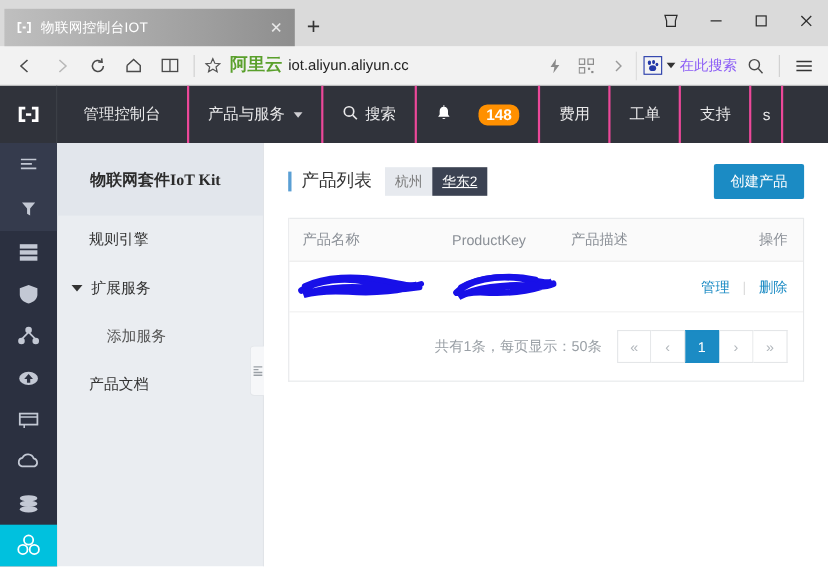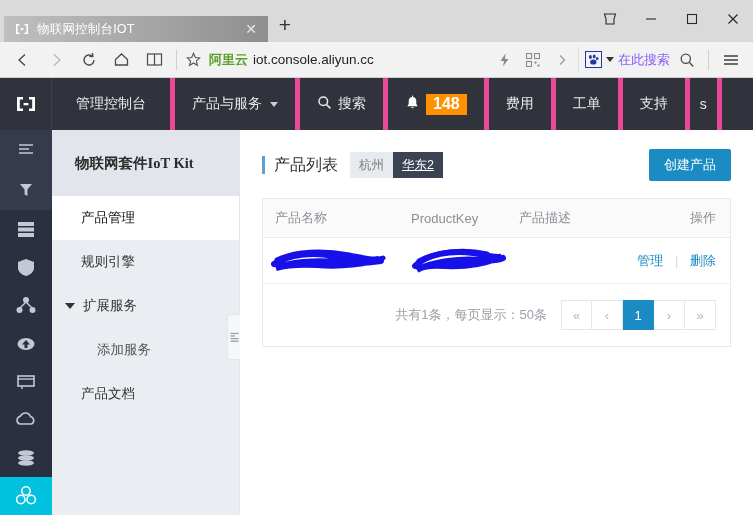--- a/index.html
+++ b/index.html
@@ -12,21 +12,21 @@
 
   
   .browser { width: 753px; height: 515px; position: relative; }
 
   .titlebar {
     height: 42px; background: #dadada; position: relative;
     display: flex; align-items: flex-end;
   }
   .tabstrip { display: flex; align-items: flex-end; height: 42px; padding-left: 4px; }
   .tab {
-    width: 264px; height: 26px;
+    width: 264px; height: 34px;
     background: linear-gradient(to right, #bfbfbf 0%, #9e9e9e 70%, #8e8e8e 100%);
     display: flex; align-items: center; padding: 0 8px 0 10px;
     position: relative; color: #fff;
   }
   .tab-favicon {
     width: 16px; height: 16px; flex: 0 0 16px; margin-right: 7px;
     display: flex; align-items: center; justify-content: center;
   }
   .tab-title {
     font-size: 12.5px; color: #ffffff; white-space: nowrap; overflow: hidden;
@@ -61,21 +61,21 @@
     width: 33px; height: 30px; display: flex; align-items: center;
     justify-content: center; color: #4a4a4a; cursor: pointer; flex: 0 0 33px;
   }
   .tb-btn.disabled { color: #b8b8b8; }
   .tb-sep { width: 1px; height: 20px; background: #cfcfcf; margin: 0 5px; flex: 0 0 1px; }
   .urlbar {
     flex: 1; height: 30px; display: flex; align-items: center; gap: 5px;
     min-width: 0; padding-right: 4px;
   }
   .url-star { width: 22px; flex: 0 0 22px; display: flex; justify-content: center; color: #555; }
-  .url-badge { color: #5aa02c; font-size: 13px; font-weight: 700; flex: 0 0 auto; }
+  .url-badge { color: #5aa02c; font-size: 16px; font-weight: 700; flex: 0 0 auto; }
   .url-text {
     font-size: 13.5px; color: #222; white-space: nowrap; overflow: hidden;
     flex: 1; min-width: 0;
   }
   .url-ico { width: 24px; flex: 0 0 24px; display: flex; justify-content: center; color: #8a8a8a; cursor: pointer; }
   .searchbox {
     display: flex; align-items: center; gap: 4px; flex: 0 0 auto; padding-left: 6px;
     border-left: 1px solid #dcdcdc; height: 26px;
   }
   .baidu-ico {
@@ -94,27 +94,27 @@
     height: 52px; background: #30333b; display: flex; align-items: stretch;
     color: #fff;
   }
   .nav-logo {
     width: 52px; flex: 0 0 52px; display: flex; align-items: center;
     justify-content: center; border-right: 1px solid #3e4149; cursor: pointer;
   }
   .nav-item {
     display: flex; align-items: center; justify-content: center; gap: 6px;
     padding: 0 17px; font-size: 14px; color: #e9e9ea; white-space: nowrap;
-    border-right: 5px solid #ec4899; cursor: pointer;
+    border-right: 2px solid #ec4899; cursor: pointer;
   }
   .nav-item.wide { padding: 0 24px; }
   .nav-caret { width: 0; height: 0; border-left: 4px solid transparent; border-right: 4px solid transparent; border-top: 5px solid #cfcfd3; margin-left: 2px; }
   .badge {
-    background: #ff9000; color: #fff; font-size: 16px; border-radius: 0;
-    padding: 2px 7px 3px; line-height: 1; font-weight: 600;
+    background: #ff9000; color: #fff; font-size: 14px; border-radius: 8px;
+    padding: 2px 7px 3px; line-height: 1; font-weight: 600; margin-left: 18px;
   }
   .nav-cut { padding: 0 10px; overflow: hidden; }
 
   .body-row { display: flex; height: 385px; }
 
   
   .rail {
     width: 52px; flex: 0 0 52px; background: #2b3040;
     display: flex; flex-direction: column; align-items: center;
   }
@@ -125,21 +125,21 @@
   }
   .rail-ico.sel { background: #00c1de; color: #fff; }
   .rail-spacer { flex: 1; }
 
   
   .submenu {
     width: 188px; flex: 0 0 188px; background: #eaedf1;
     border-right: 1px solid #e1e4e8; position: relative;
   }
   .submenu-title {
-    height: 66px; display: flex; align-items: center; padding-left: 23px;
+    height: 66px; display: flex; align-items: center; padding-left: 30px;
     font-size: 14.5px; font-weight: 700; color: #2b2b2b;
     font-family: "Liberation Serif", serif; background: #e2e6ec;
   }
   .menu-item {
     height: 44px; display: flex; align-items: center; padding-left: 29px;
     font-size: 13.5px; color: #333; cursor: pointer;
   }
   .menu-item.active { background: #ffffff; color: #111; }
   .menu-item.sub { padding-left: 45px; color: #555; }
   .menu-arrow {
@@ -284,21 +284,21 @@
     </div>
     <div class="tb-sep"></div>
 
     <div class="urlbar">
       <span class="url-star">
         <svg width="15" height="15" viewBox="0 0 15 15">
             <polygon points="7.5,1.3 9.3,5.5 13.8,5.9 10.4,8.9 11.4,13.3 7.5,11 3.6,13.3 4.6,8.9 1.2,5.9 5.7,5.5" fill="none" stroke="#555" stroke-width="1.1"></polygon>
           </svg>
       </span>
       <span class="url-badge">阿里云</span>
-      <span class="url-text">iot.console.aliyun.cc</span>
+      <span class="url-text">iot.aliyun.aliyun.cc</span>
       <span class="url-ico">
         <svg width="13" height="14" viewBox="0 0 13 14">
             <polygon points="7.5,0.5 2.5,8 6,8 5,13.5 10.5,6 7,6" fill="#8a8a8a"></polygon>
           </svg>
       </span>
       <span class="url-ico">
         <svg width="14" height="14" viewBox="0 0 14 14">
           <rect x="0.5" y="0.5" width="5" height="5" fill="none" stroke="#8a8a8a" stroke-width="1.1"></rect>
           <rect x="8.5" y="0.5" width="5" height="5" fill="none" stroke="#8a8a8a" stroke-width="1.1"></rect>
           <rect x="0.5" y="8.5" width="5" height="5" fill="none" stroke="#8a8a8a" stroke-width="1.1"></rect>
@@ -468,23 +468,20 @@
               <circle cx="12" cy="6" r="4.2" fill="none" stroke="#fff" stroke-width="1.6"></circle>
               <circle cx="6.8" cy="14.5" r="4.2" fill="none" stroke="#fff" stroke-width="1.6"></circle>
               <circle cx="17.2" cy="14.5" r="4.2" fill="none" stroke="#fff" stroke-width="1.6"></circle>
             </svg>
         </div>
       </div>
 
       <div class="submenu">
         <div class="submenu-title">物联网套件IoT Kit</div>
 
-        <div class="menu-item active">
-          <span>产品管理</span>
-        </div>
         <div class="menu-item">
           <span>规则引擎</span>
         </div>
         <div class="menu-item">
           <span class="menu-arrow"></span>
           <span>扩展服务</span>
         </div>
         <div class="menu-item sub">
           <span>添加服务</span>
         </div>

